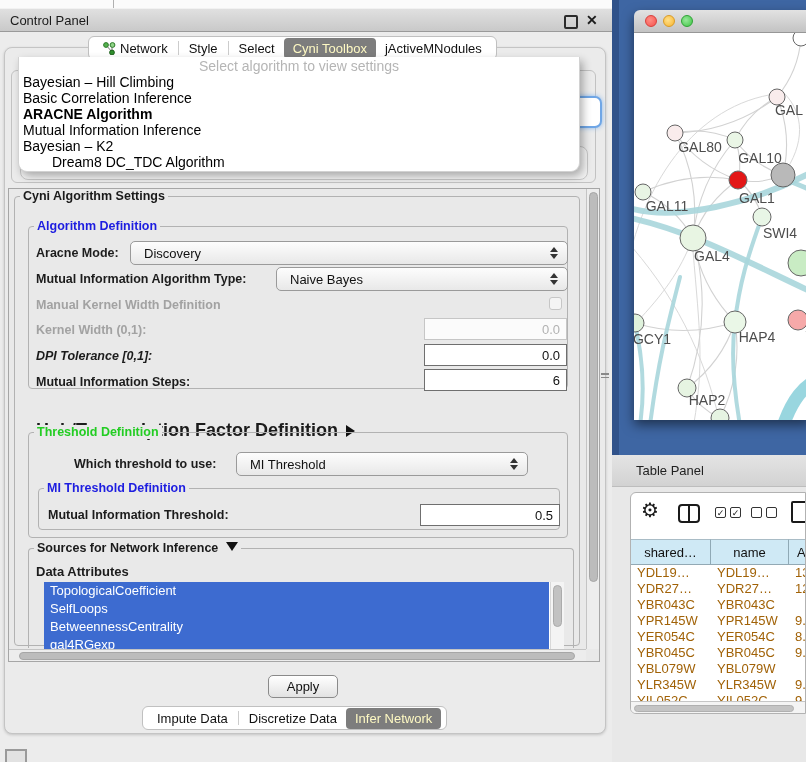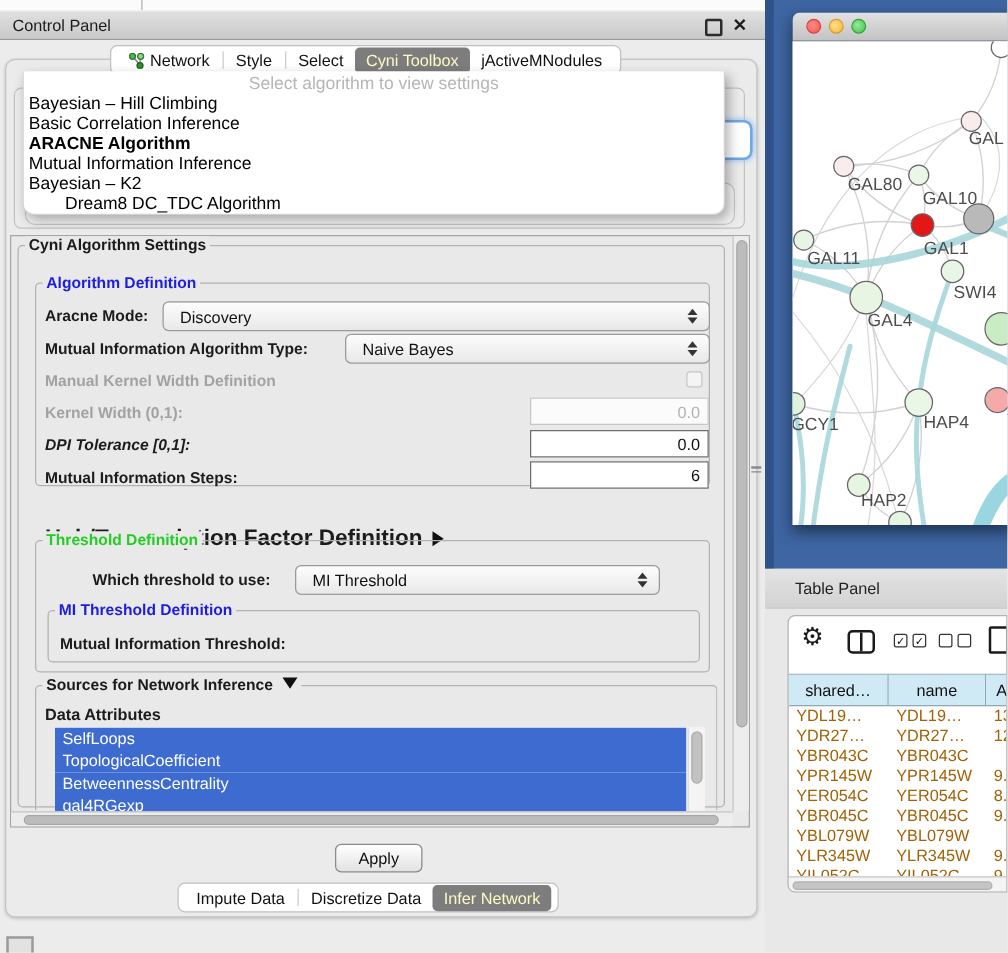--- a/index.html
+++ b/index.html
@@ -234,29 +234,32 @@
     <span class="combo-arrows">
         <span class="arr-up"></span>
         <span class="arr-dn"></span>
       </span>
   </div>
 
   <div class="abs group" style="left:38px;top:488px;width:522px;height:42px;"></div>
   <span class="group-title t-blue" style="left:44px;top:481px;">MI Threshold Definition</span>
 
   <span class="lbl" style="left:48px;top:508px;">Mutual Information Threshold:</span>
+  <div class="field" style="left:420px;top:504px;width:140px;">
+    <span class="field-val">0.5</span>
+  </div>
 
   <div class="abs group" style="left:28px;top:548px;width:546px;height:100px;border-bottom:none;border-radius:4px 4px 0 0;"></div>
   <span class="group-title t-black" style="left:34px;top:541px;"><span>Sources for Network Inference</span><span class="tri-d"></span></span>
 
   <span class="lbl" style="left:36px;top:564px;font-size:13px;">Data Attributes</span>
   <div class="abs attr-list">
     <div id="attr-items">
+        <div class="attr-item" style="background: rgb(61, 107, 208);">TopologicalCoefficient</div>
         <div class="attr-item" style="background: rgb(61, 107, 208);">SelfLoops</div>
-        <div class="attr-item" style="background: rgb(61, 107, 208);">TopologicalCoefficient</div>
         <div class="attr-item" style="background: rgb(61, 107, 208);">BetweennessCentrality</div>
         <div class="attr-item" style="background: rgb(61, 107, 208);">gal4RGexp</div>
       </div>
     <div class="attr-vsb">
         <div class="attr-thumb"></div>
       </div>
   </div>
 
   <div class="abs vsb">
       <div class="vsb-thumb"></div>

